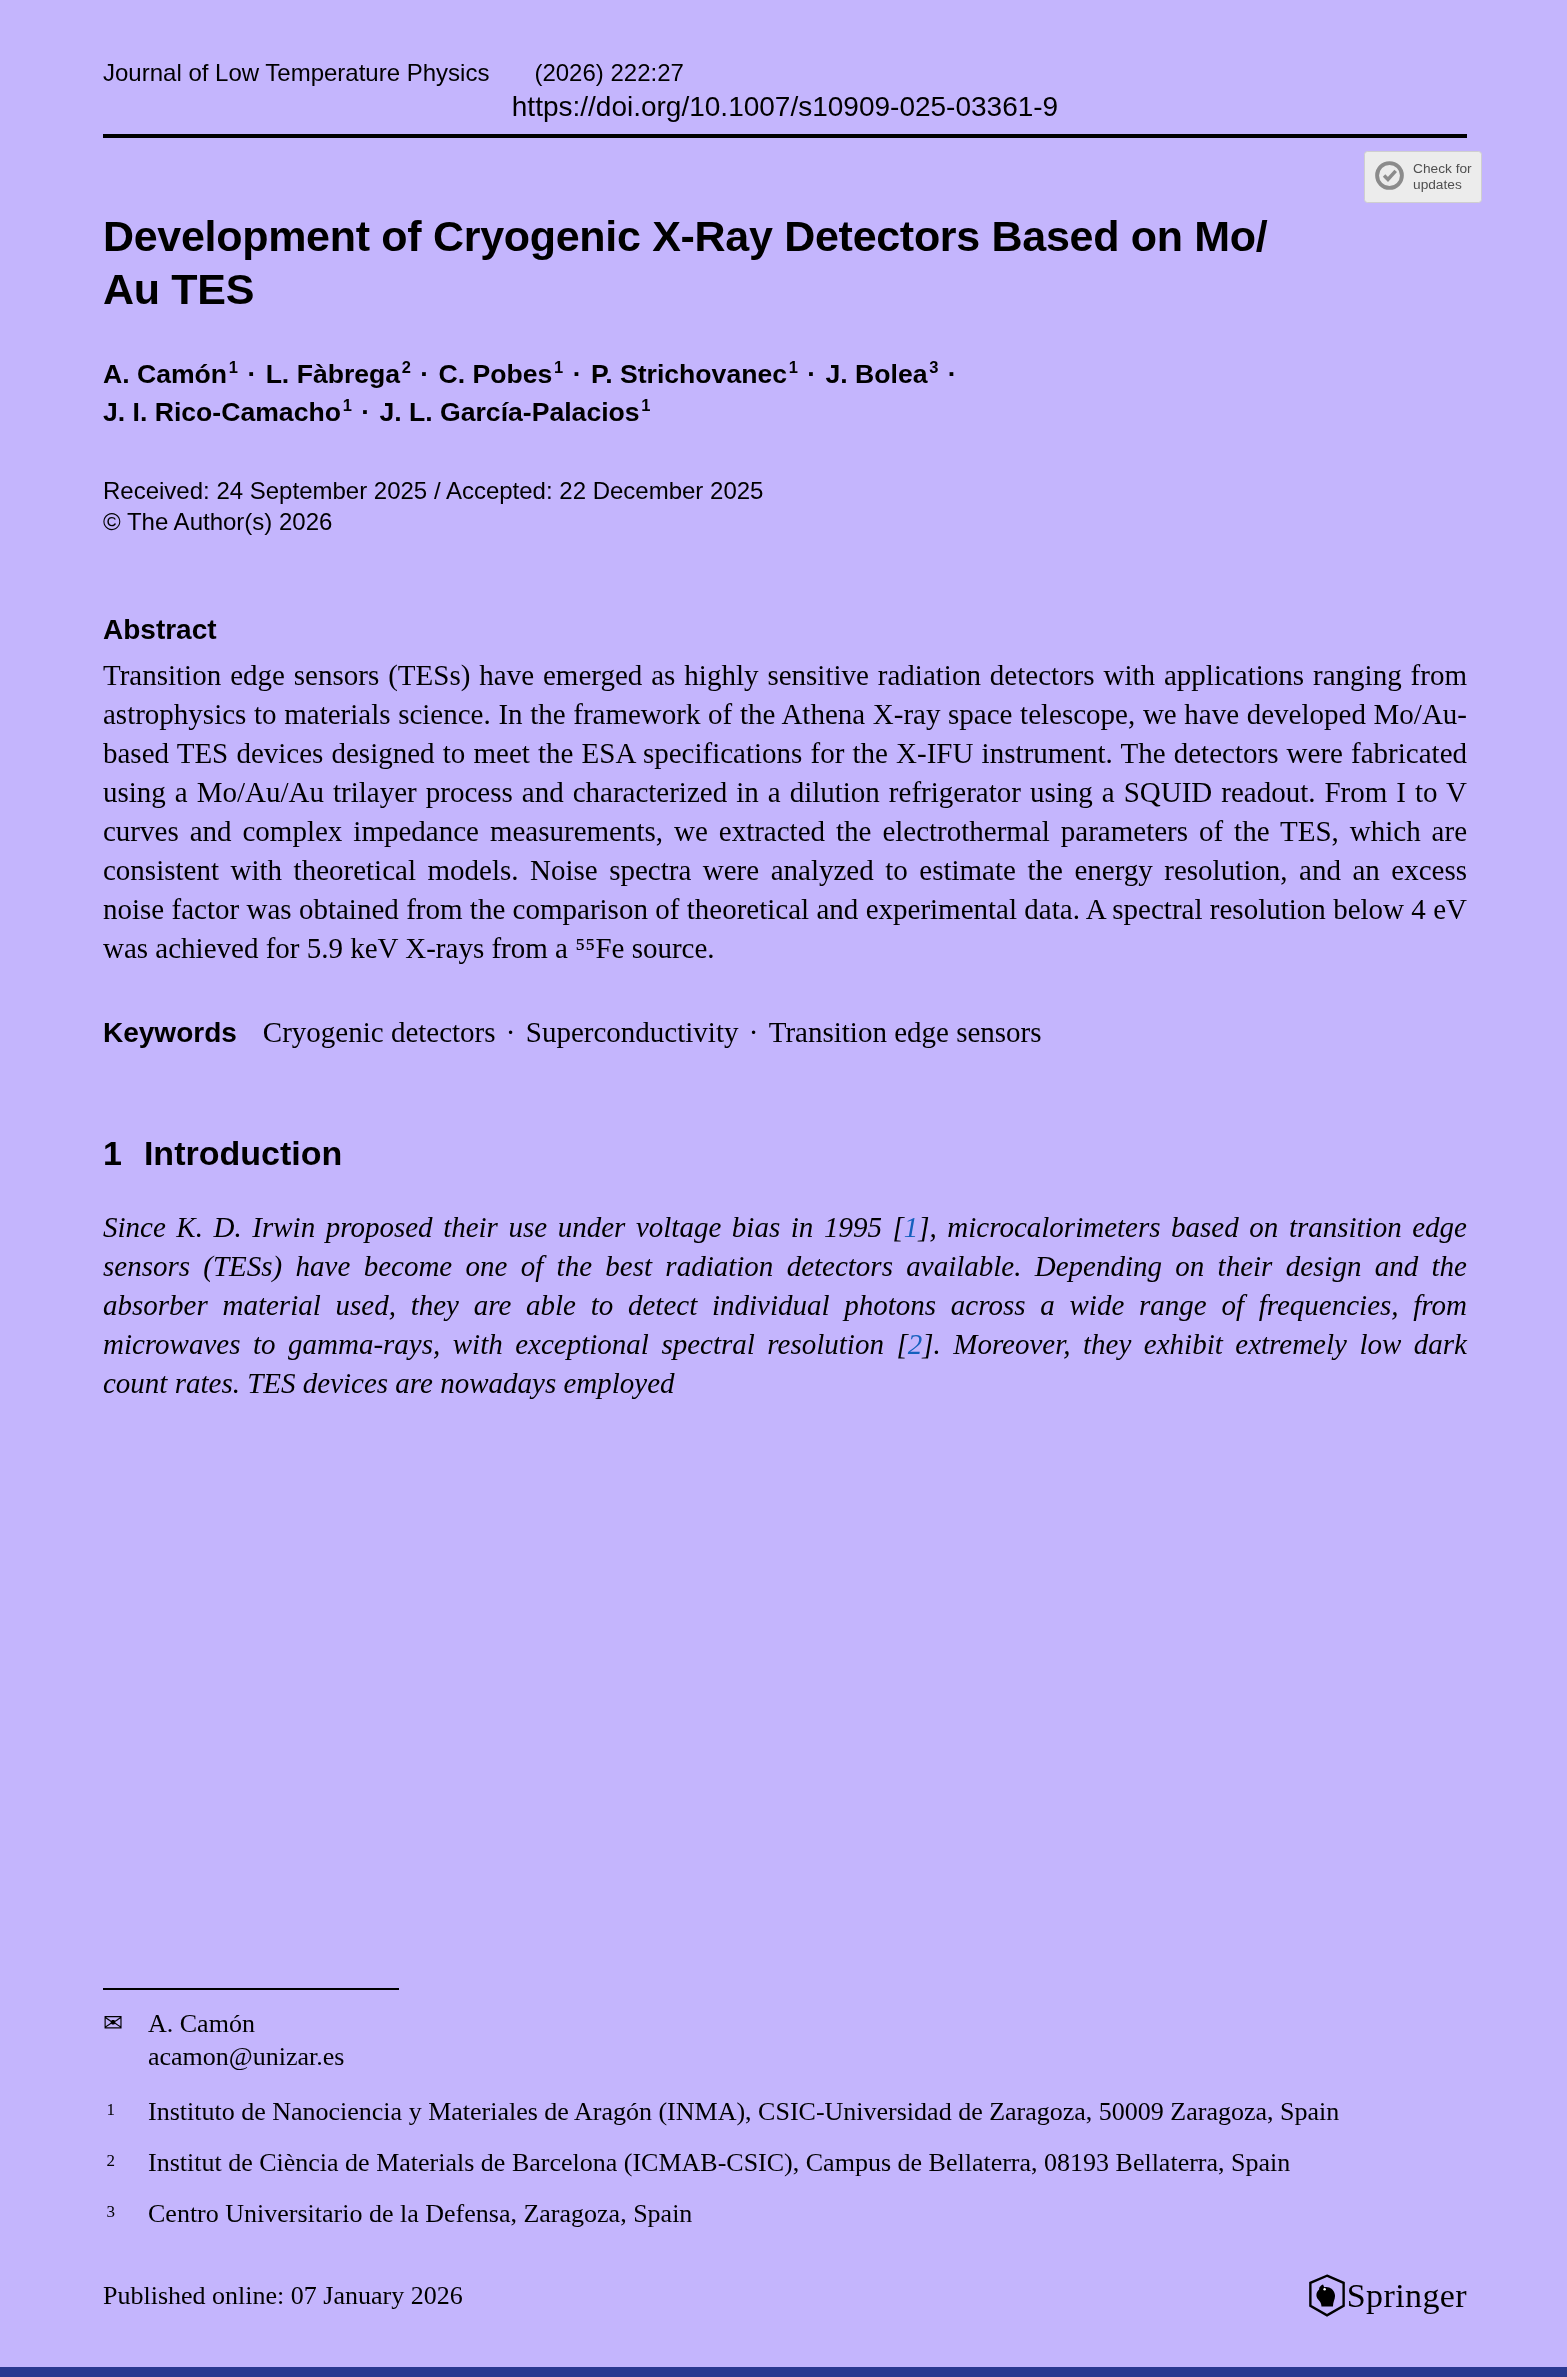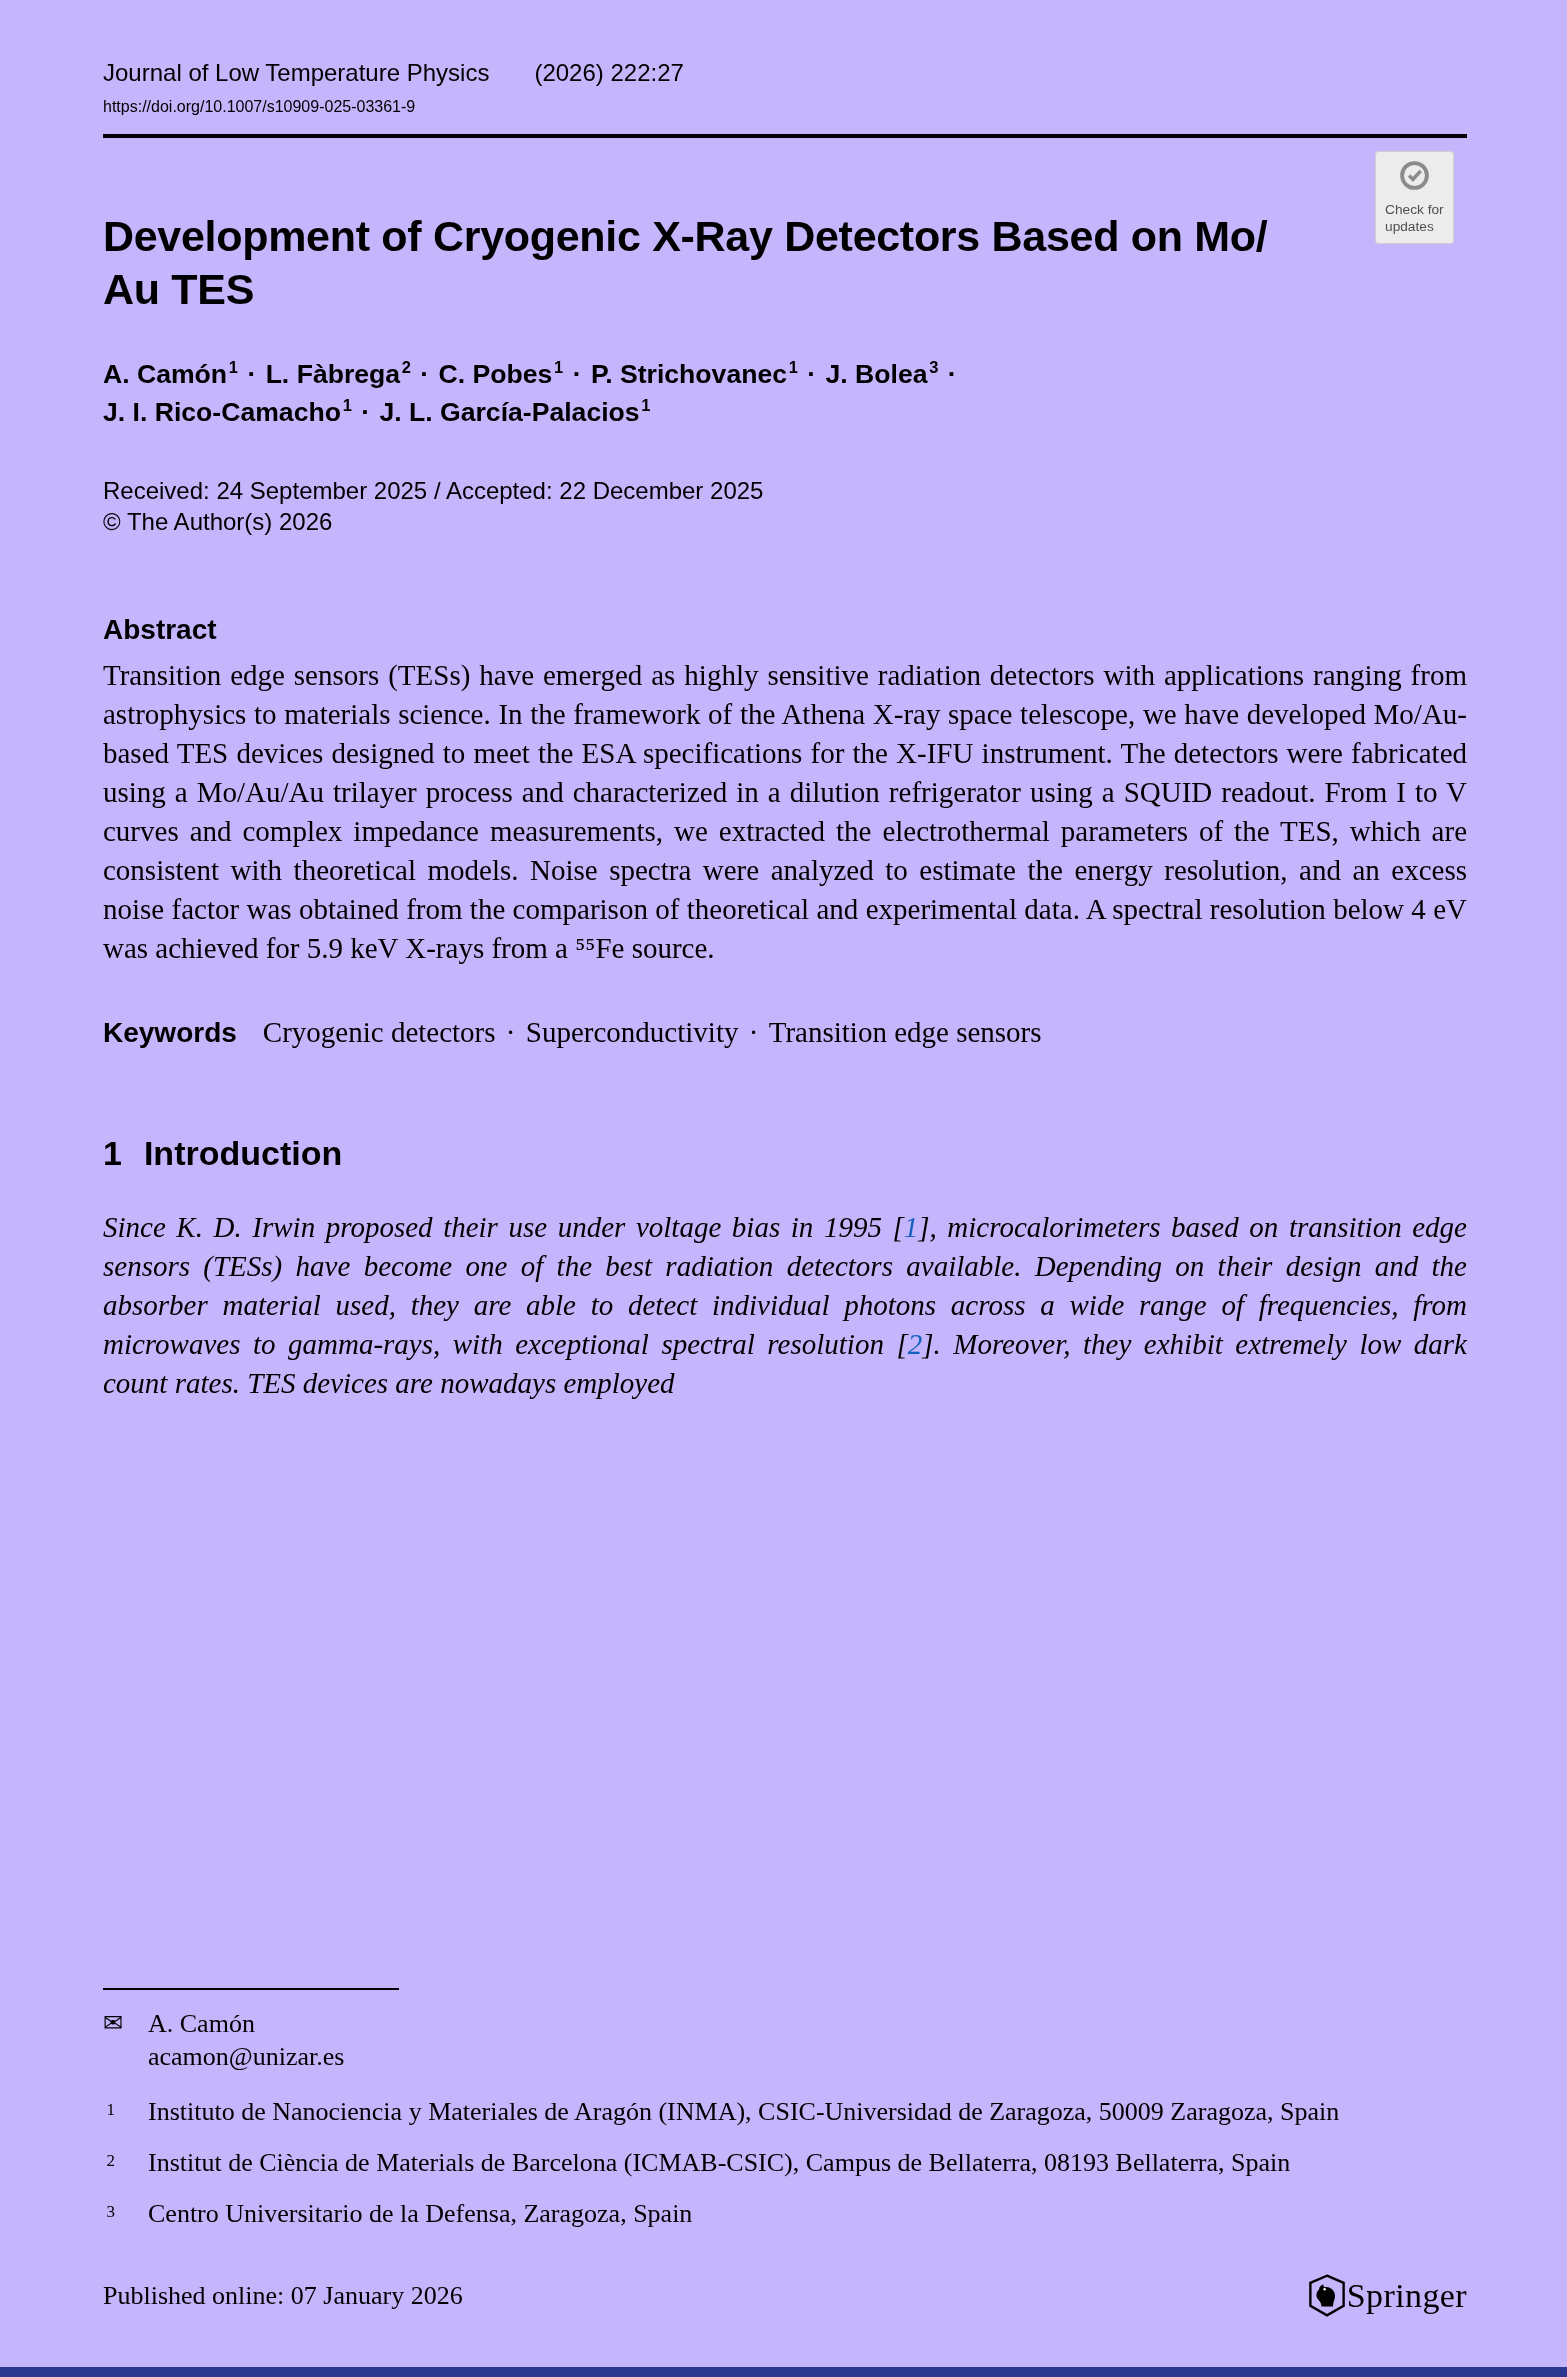--- a/index.html
+++ b/index.html
@@ -11,21 +11,21 @@
     color:#000;
     font-family:"Liberation Serif","DejaVu Serif",serif;
     overflow:hidden;
   }
   .content { position:absolute; left:103px; right:101px; top:0; }
 
   
   .journal-row { margin-top:57px; font-family:"Liberation Sans","DejaVu Sans",sans-serif;
     font-size:24px; line-height:31px; display:flex; gap:45px; }
   .doi-line { margin-top:3.4px; font-family:"Liberation Sans","DejaVu Sans",sans-serif;
-    font-size:16px; line-height:31px; color:#000; }
+    font-size:28px; line-height:31px; color:#000;text-align:center; }
   .head-rule { margin-top:12px; height:3.4px; background:#000; }
 
   
   .badge { position:absolute; top:151px; right:0; display:flex; align-items:center;
     gap:7.7px; background:var(--badge-bg,#ececec); border:0.9px solid var(--badge-border,#cfcfcf);
     border-radius:3.4px; padding:7.7px 9.4px; cursor:pointer; }
   .badge-text { font-family:"Liberation Sans","DejaVu Sans",sans-serif; font-size:13.7px;
     line-height:16.3px; color:var(--badge-text,#4f4f4f); }
 
   
@@ -111,21 +111,21 @@
       <span class="kw-heading">Keywords</span><span id="keyword-items"><span>Cryogenic detectors</span><span class="kw-sep">·</span><span>Superconductivity</span><span class="kw-sep">·</span><span>Transition edge sensors</span></span>
     </div>
 
     <div class="section-heading">
       <span class="section-num">1</span><span>Introduction</span>
     </div>
     <div class="para intro-body" id="intro-paragraph"><span>Since K. D. Irwin proposed their use under voltage bias in 1995 [</span><span class="cite">1</span><span>], microcalorimeters based on transition edge sensors (TESs) have become one of the best radiation detectors available. Depending on their design and the absorber material used, they are able to detect individual photons across a wide range of frequencies, from microwaves to gamma-rays, with exceptional spectral resolution [</span><span class="cite">2</span><span>]. Moreover, they exhibit extremely low dark count rates. TES devices are nowadays employed</span></div>
 
   </div>
 
-  <div class="badge" style="right:114px;flex-direction:column;">
+  <div class="badge" style="right:86px;">
     <span class="badge-icon">
       <svg viewBox="0 0 40 40" width="31" height="31" aria-hidden="true">
         <circle cx="20" cy="20" r="16" fill="none" stroke="#8b8b8b" stroke-width="5"></circle>
         <path d="M13 20 l5 5 l10 -11" stroke="#8b8b8b" stroke-width="4.5" fill="none"></path>
       </svg>
     </span>
     <span class="badge-text">
       <div>Check for</div>
       <div>updates</div>
     </span>

